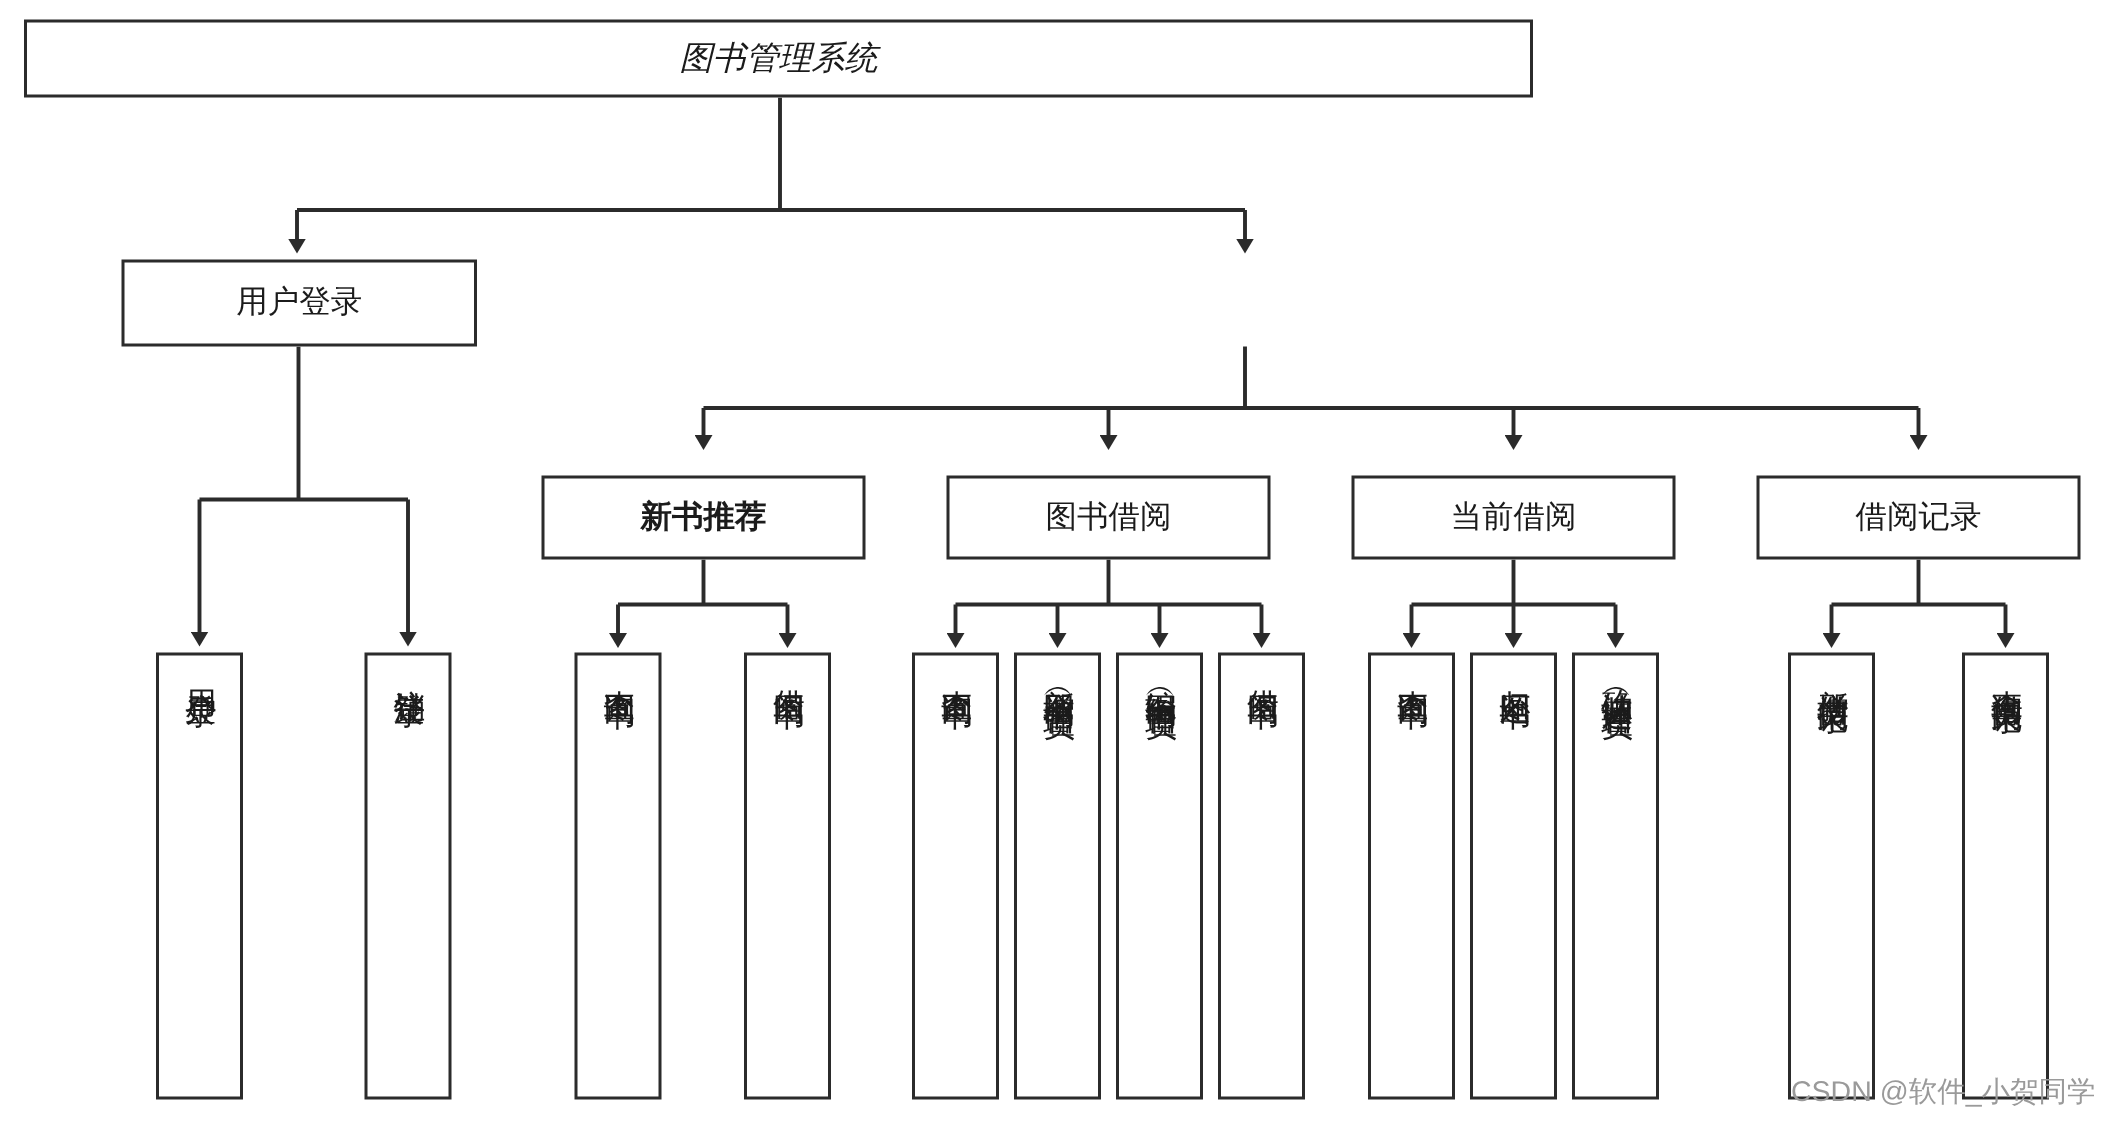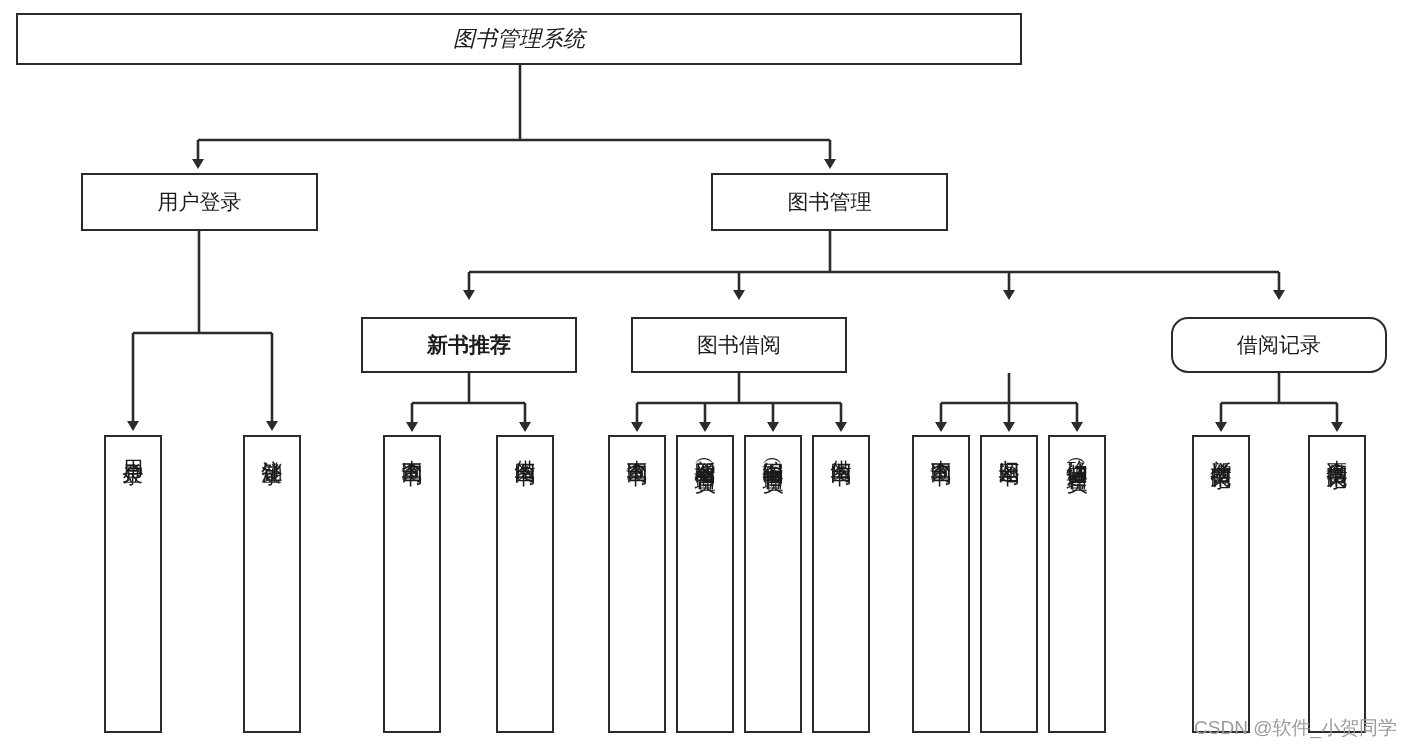--- a/index.html
+++ b/index.html
@@ -128,34 +128,34 @@
   </svg>
 
   <div class="node root h" style="left:16px; top:13px; width:1006px; height:52px;">
     <span class="cap">图书管理系统</span>
   </div>
 
   <div class="node h" style="left:81px; top:173px; width:237px; height:58px;">
     <span class="cap">用户登录</span>
   </div>
 
-  <div class="node h" style="left:711px; top:173px; width:237px; height:58px;">
-    <span class="cap">图书管理</span>
-  </div>
 
   <div class="node h" style="left:361px; top:317px; width:216px; height:56px;font-weight:bold;">
     <span class="cap">新书推荐</span>
   </div>
 
   <div class="node h" style="left:631px; top:317px; width:216px; height:56px;">
     <span class="cap">图书借阅</span>
   </div>
 
-
-  <div class="node h" style="left:1171px; top:317px; width:216px; height:56px;border-radius:17px;">
+  <div class="node h" style="left:901px; top:317px; width:216px; height:56px;">
+    <span class="cap">当前借阅</span>
+  </div>
+
+  <div class="node h" style="left:1171px; top:317px; width:216px; height:56px;">
     <span class="cap">借阅记录</span>
   </div>
 
   <div class="node v" style="left:104px; top:435px; width:58px; height:298px;">
     <span class="cap">用户登录</span>
   </div>
 
   <div class="node v" style="left:243px; top:435px; width:58px; height:298px;">
     <span class="cap">注销登录</span>
   </div>

